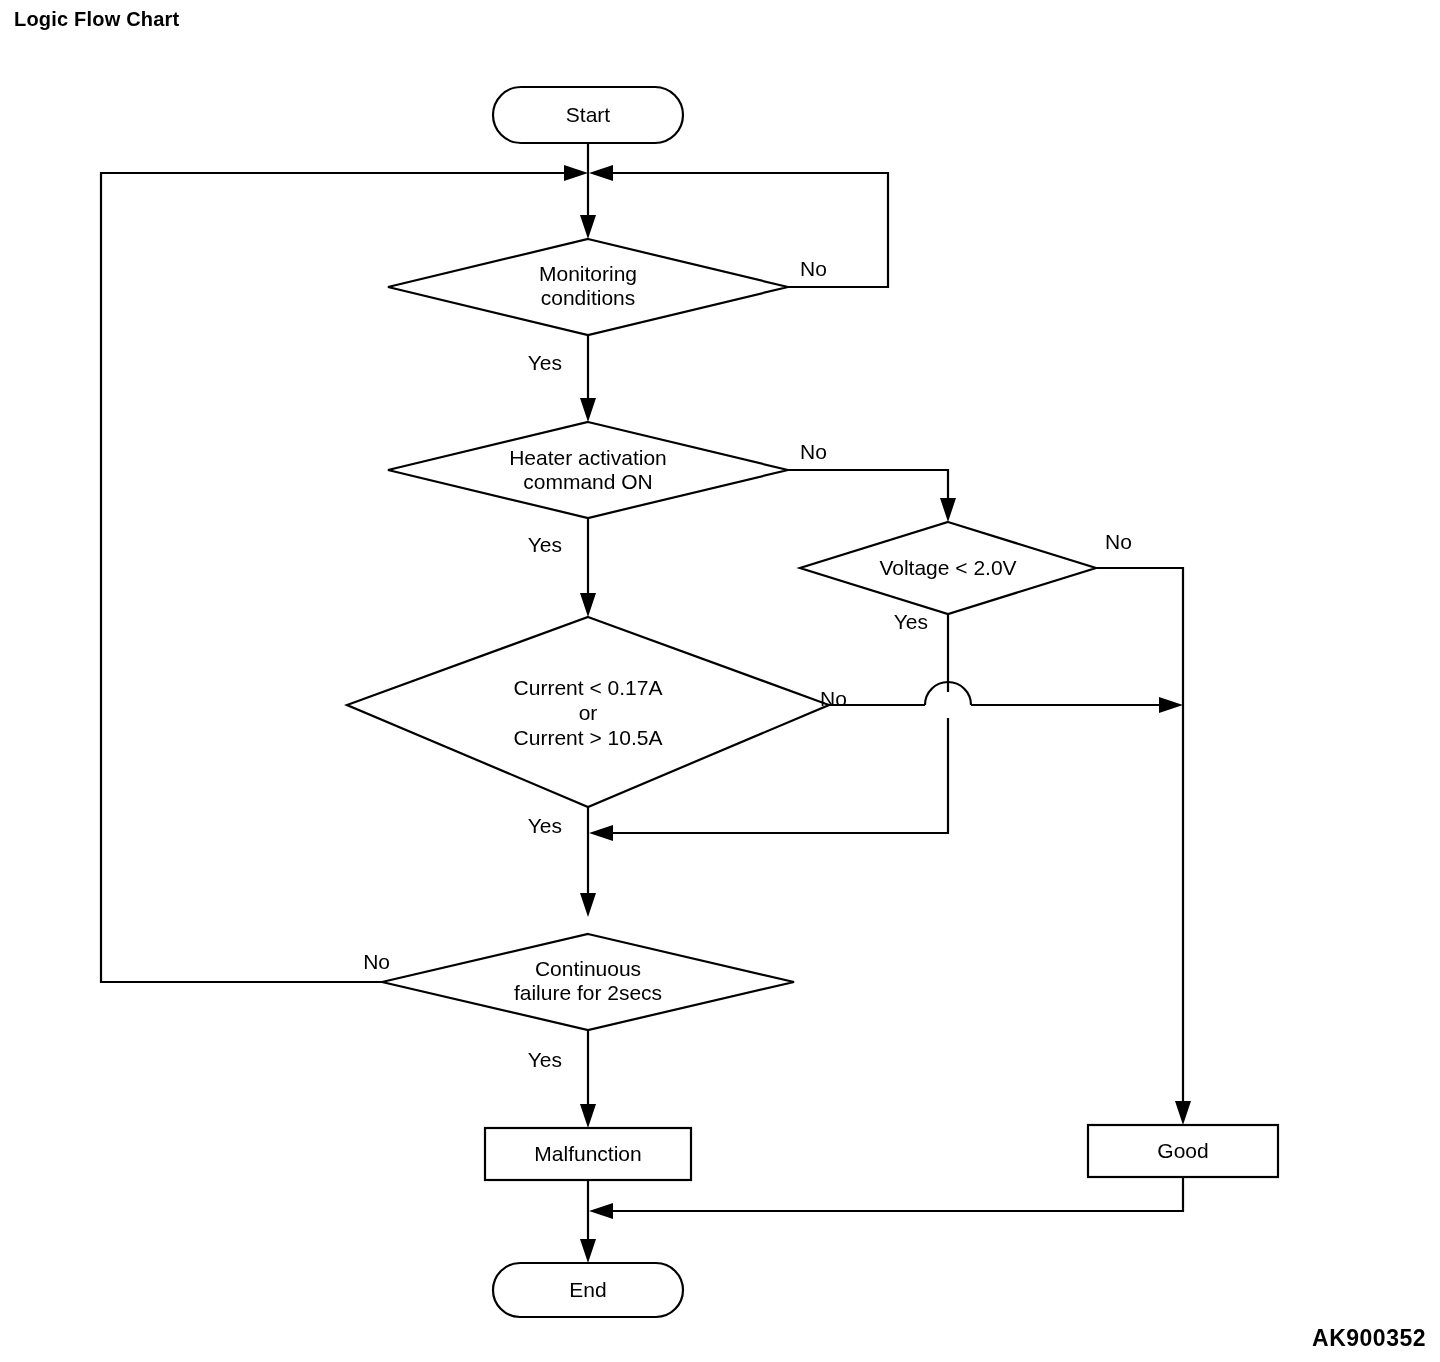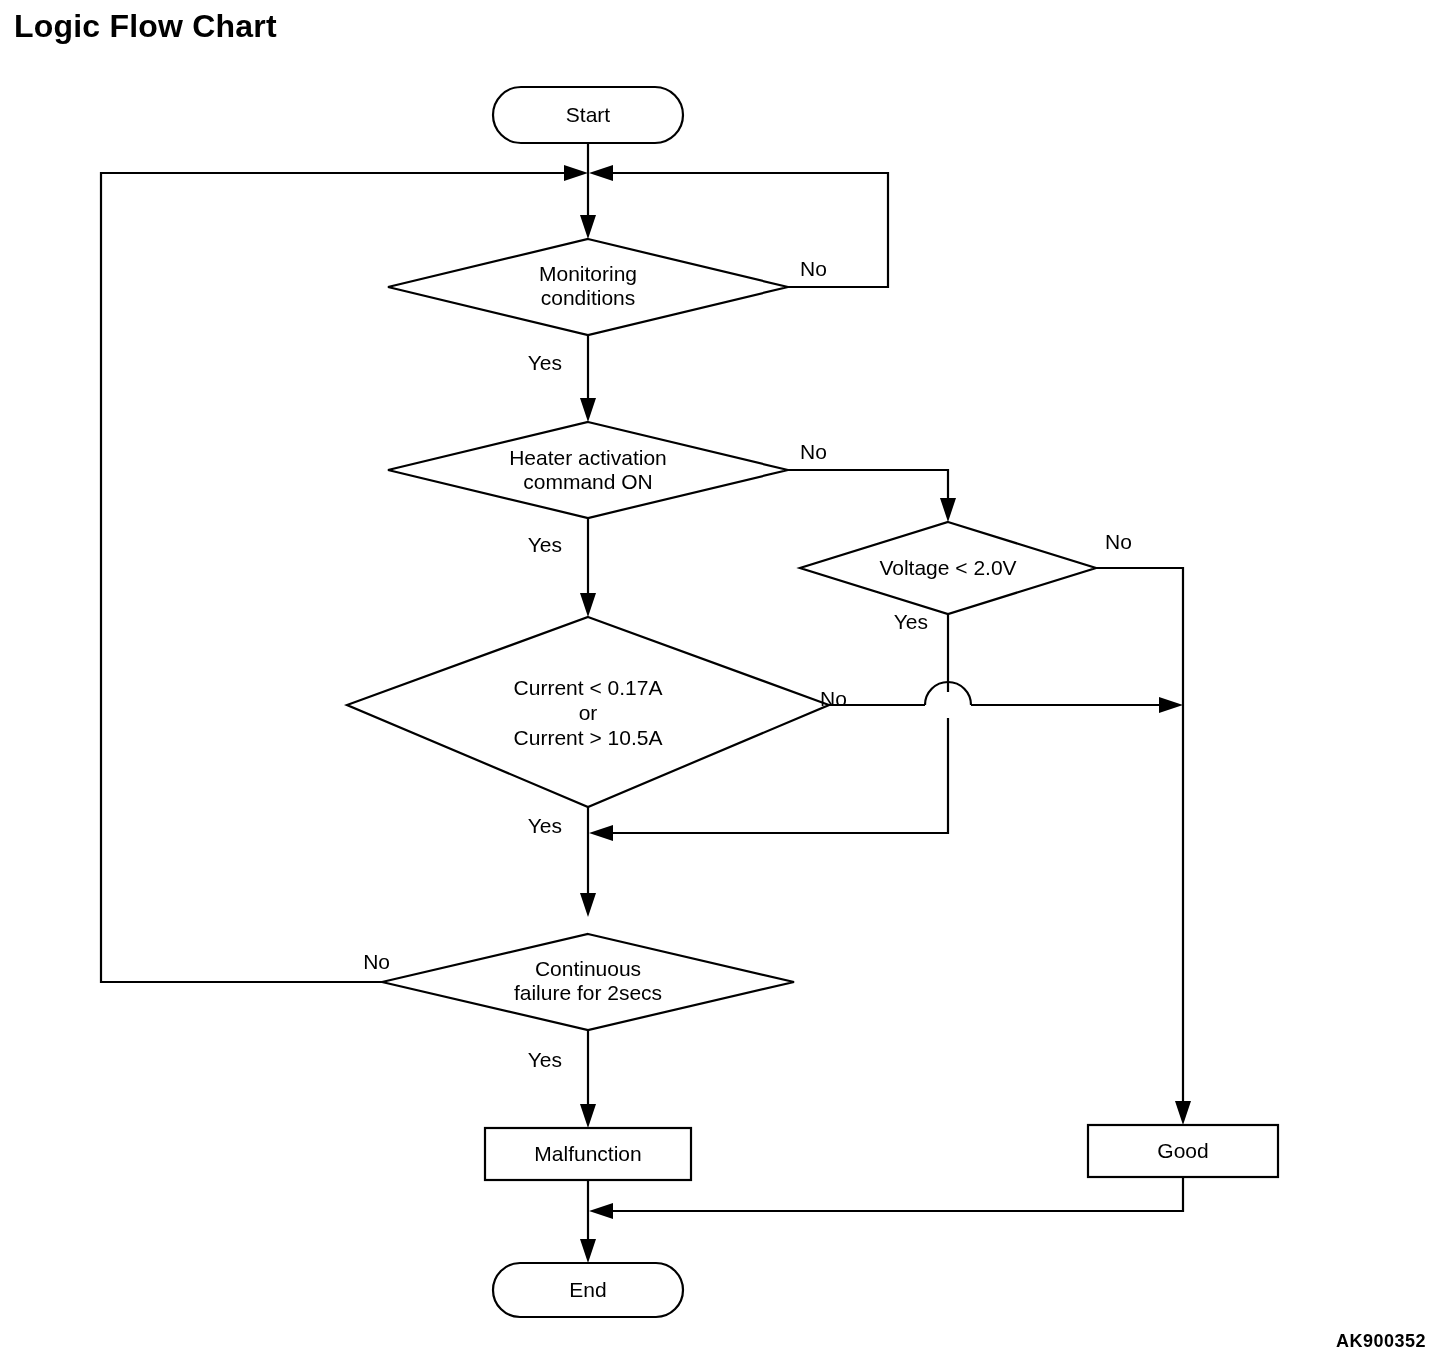--- a/index.html
+++ b/index.html
@@ -12,31 +12,31 @@
     height: 1362px;
     position: relative;
     font-family: "Liberation Sans", sans-serif;
     color: #000000;
     overflow: hidden;
   }
   #page-title {
     position: absolute;
     left: 14px;
     top: 8px;
-    font-size: 32px;
+    font-size: 20px;
     font-weight: bold;
     letter-spacing: 0.2px;
     color: #000000;
     white-space: pre;
   }
   #watermark {
     position: absolute;
     right: 14px;
     bottom: 10px;
-    font-size: 18px;
+    font-size: 23px;
     font-weight: bold;
     letter-spacing: 0.5px;
     color: #000000;
     white-space: pre;
   }
   #flow-svg {
     position: absolute;
     left: 0;
     top: 0;
     width: 1440px;

